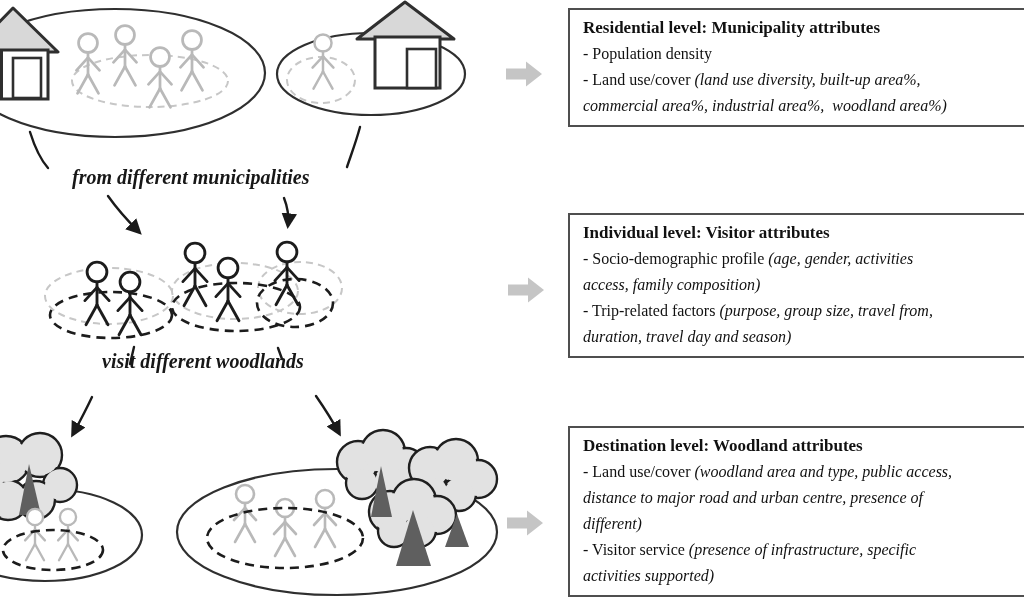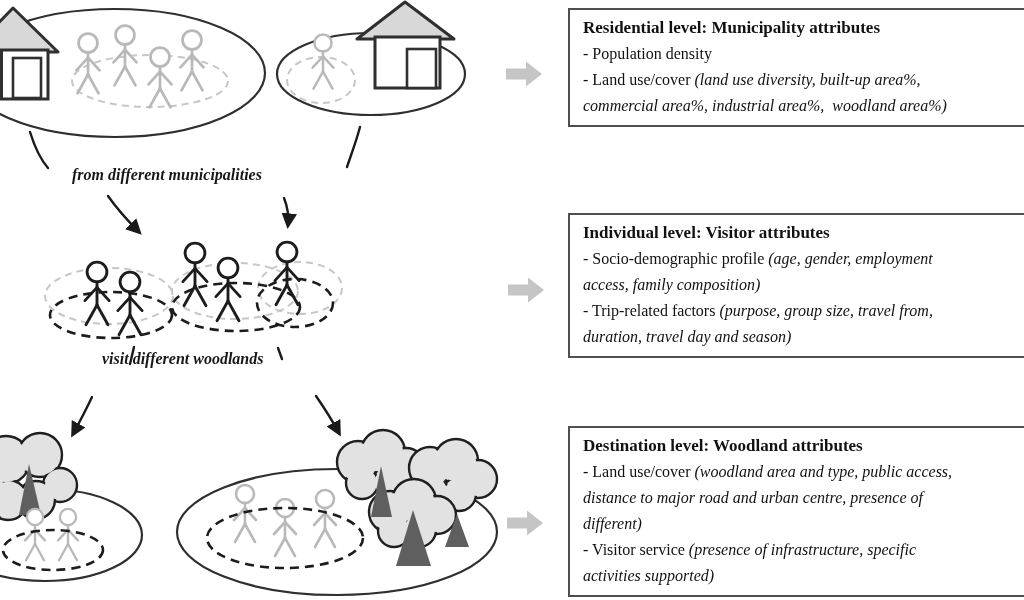--- a/index.html
+++ b/index.html
@@ -26,21 +26,21 @@
   .trunk { fill: var(--trunk_fill, #5f5f5f); }
   .flow { fill: none; stroke: #1a1a1a; stroke-width: 2.4; stroke-linecap: round; }
   .block-arrow { fill: var(--block_arrow, #c5c5c5); }
 
   
   .script-label {
     position: absolute;
     font-family: "Liberation Serif", serif;
     font-style: italic;
     font-weight: 700;
-    font-size: 16px;
+    font-size: 20px;
     color: #171717;
     white-space: nowrap;
   }
   #lbl-municipalities { left: 72px;  top: 166px; }
   #lbl-woodlands      { left: 102px; top: 350px; }
 
   
   .info-box {
     position: absolute;
     left: 568px;
@@ -242,21 +242,21 @@
     <div class="box-title">Residential level: Municipality attributes</div>
     <div class="box-lines">
         <div class="box-line"><span>- Population density</span></div>
         <div class="box-line"><span>- Land use/cover </span><em>(land use diversity, built-up area%,</em></div>
         <div class="box-line"><em>commercial area%, industrial area%,  woodland area%)</em></div>
       </div>
   </div>
   <div class="info-box" id="box-1">
     <div class="box-title">Individual level: Visitor attributes</div>
     <div class="box-lines">
-        <div class="box-line"><span>- Socio-demographic profile </span><em>(age, gender, employment</em></div>
+        <div class="box-line"><span>- Socio-demographic profile </span><em>(age, gender, activities</em></div>
         <div class="box-line"><em>access, family composition)</em></div>
         <div class="box-line"><span>- Trip-related factors </span><em>(purpose, group size, travel from,</em></div>
         <div class="box-line"><em>duration, travel day and season)</em></div>
       </div>
   </div>
   <div class="info-box" id="box-2">
     <div class="box-title">Destination level: Woodland attributes</div>
     <div class="box-lines">
         <div class="box-line"><span>- Land use/cover </span><em>(woodland area and type, public access,</em></div>
         <div class="box-line"><em>distance to major road and urban centre, presence of</em></div>

